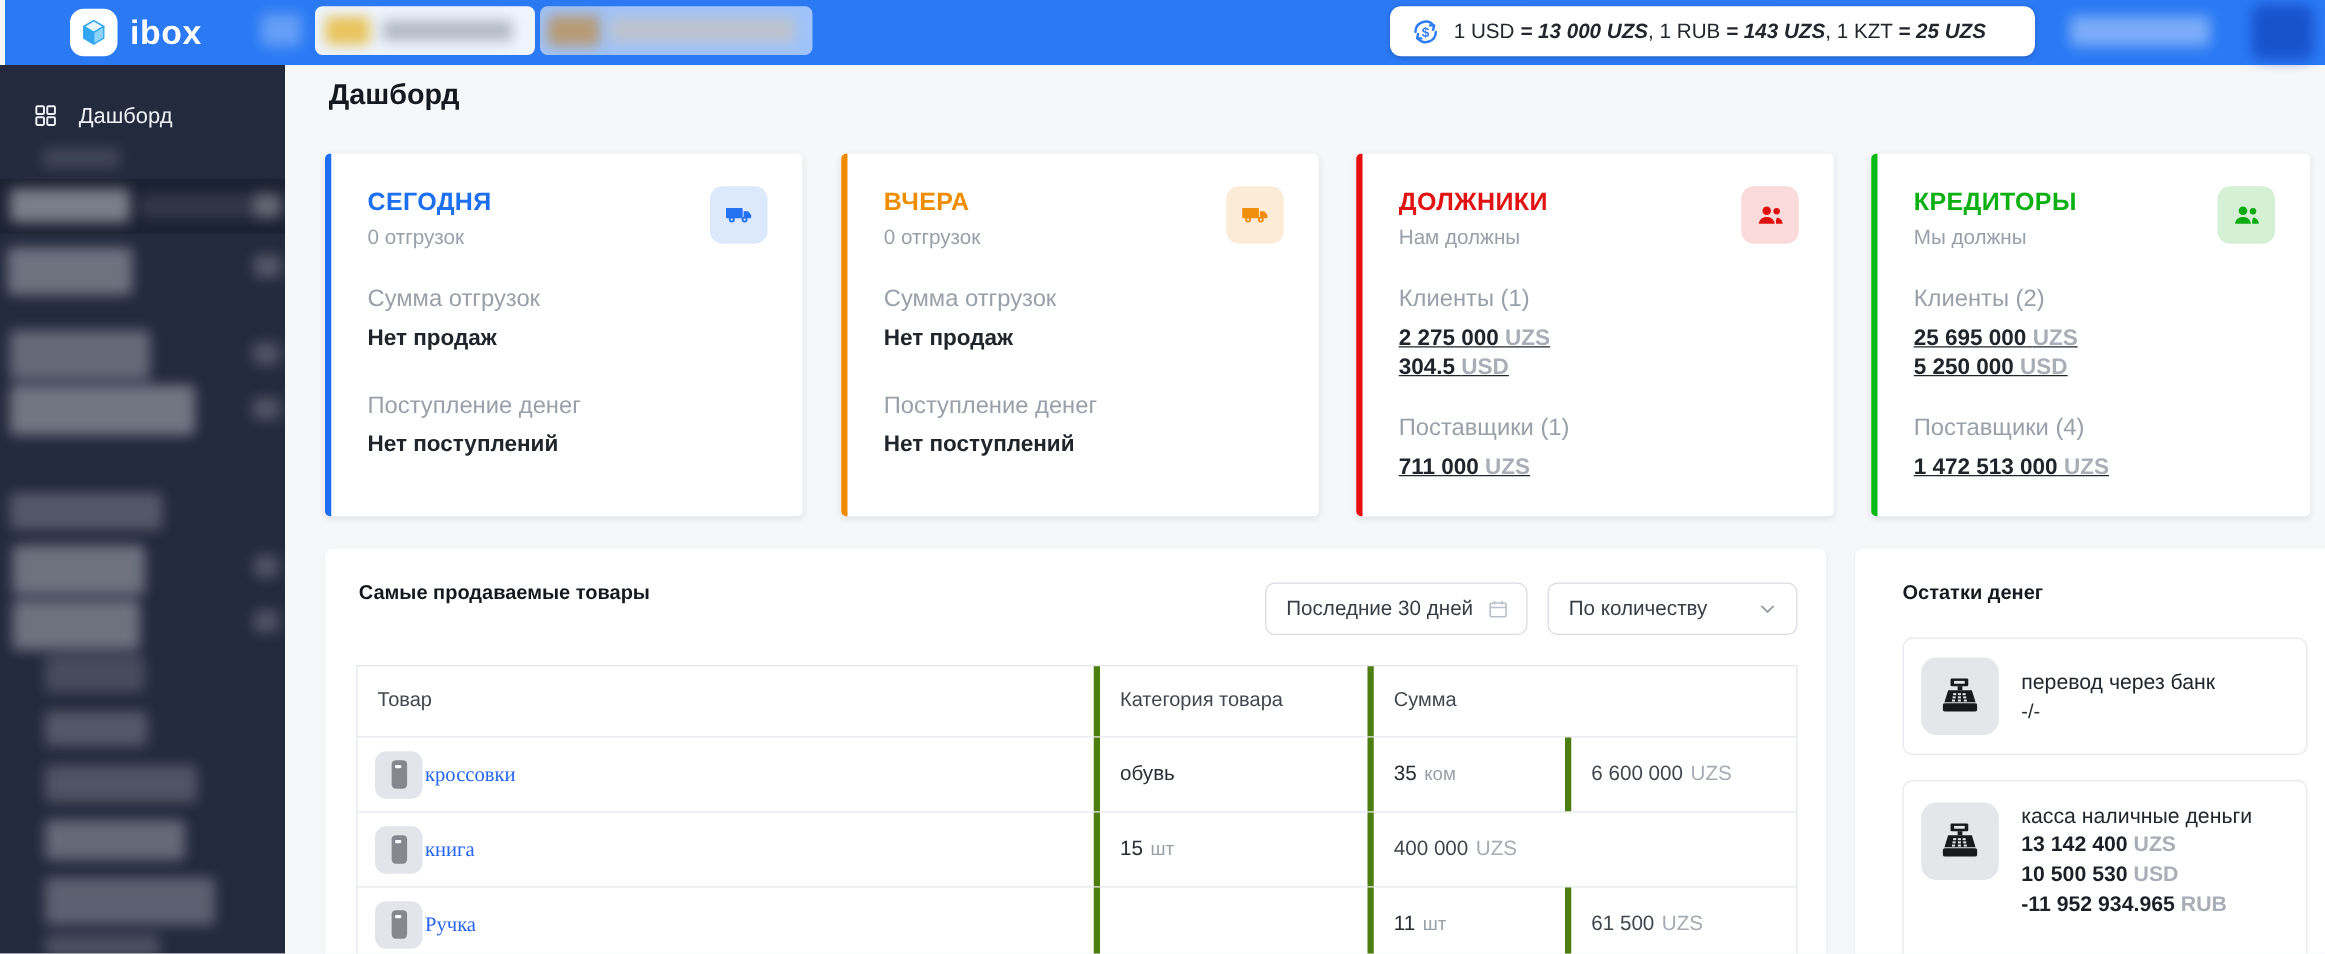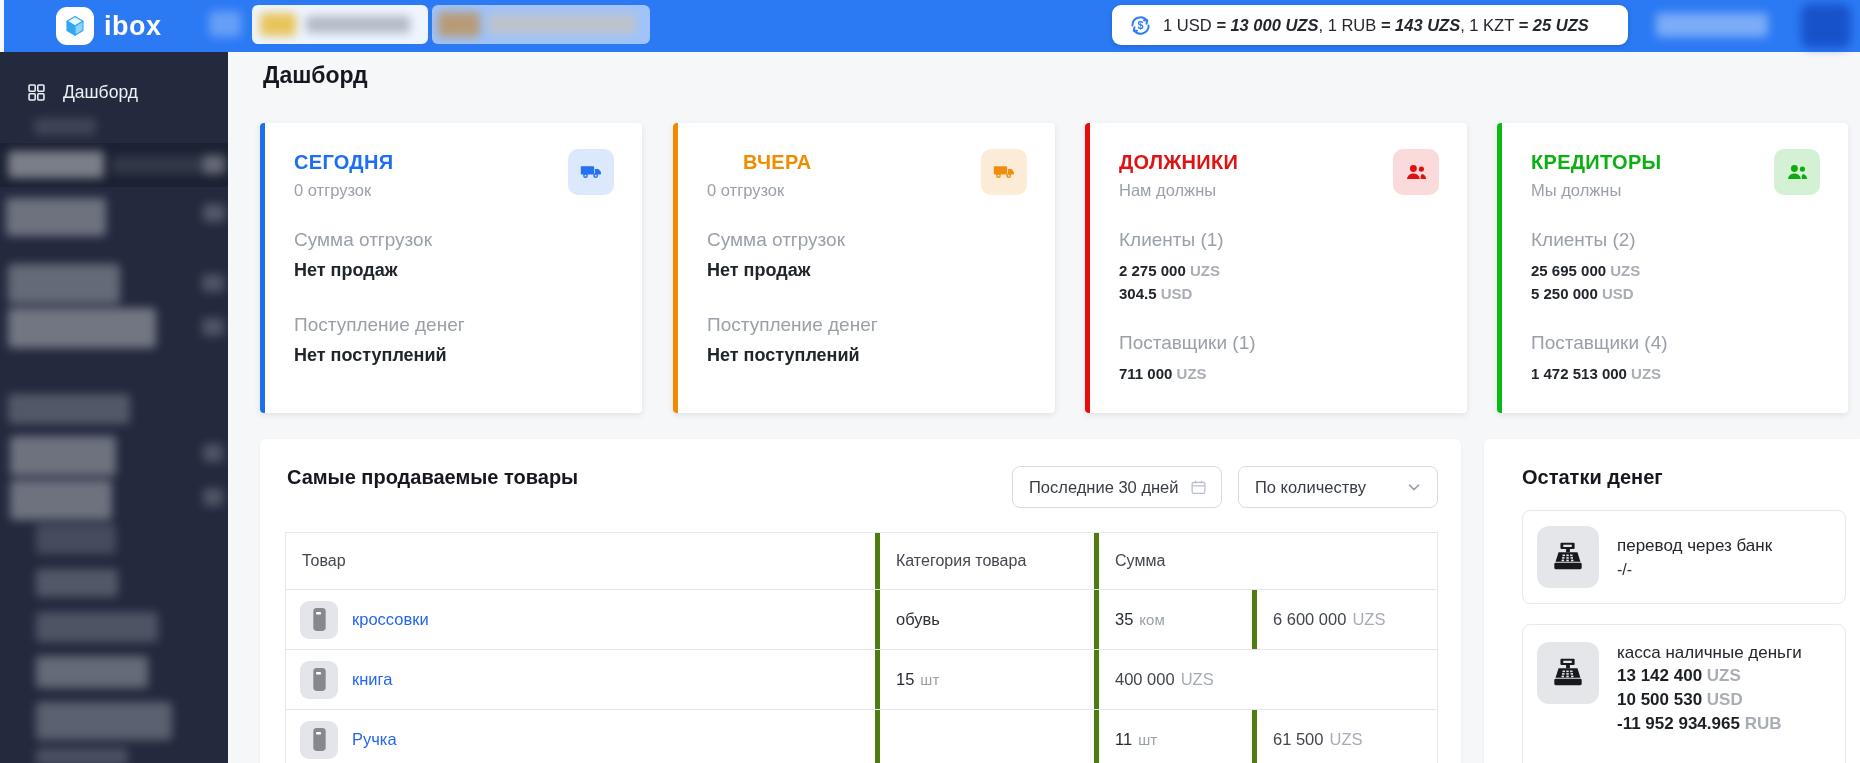--- a/index.html
+++ b/index.html
@@ -31,38 +31,38 @@
   .page-title { position:absolute; left:263px; top:62px; font-size:23px; font-weight:700; color:#14181f; }
 
   
   .card { position:absolute; top:123px; height:290px; background:#ffffff; border-radius:4px;
     box-shadow:0 2px 6px rgba(25,35,60,.10); padding:28px 28px 0 34px; }
   .card .accent { position:absolute; left:0; top:0; bottom:0; width:5px; border-radius:4px 0 0 4px; }
   .card-title { font-size:20px; font-weight:700; letter-spacing:.3px; }
   .card-sub { font-size:16.5px; color:#9aa0a9; margin-top:7px; }
   .stat-label { font-size:19px; color:#9aa0a9; margin-top:29px; }
   .stat-value { font-size:18px; font-weight:700; color:#20242b; margin-top:9px; }
-  .amount { font-size:15px; font-weight:700; color:#20242b; margin-top:8px; line-height:23px; }
+  .amount { font-size:18px; font-weight:700; color:#20242b; margin-top:8px; line-height:23px;text-decoration:underline; }
   .amount .cur { color:#a9aeb6; }
   .icon-box { position:absolute; right:28px; top:26px; width:46px; height:46px; border-radius:10px; display:flex; align-items:center; justify-content:center; }
 
   
   .panel { position:absolute; background:#ffffff; border-radius:6px; box-shadow:0 1px 3px rgba(25,35,60,.06); }
   .products { left:260px; top:439px; width:1201px; height:340px; }
-  .panel-title { position:absolute; left:27px; top:27px; font-size:20px; font-weight:700; color:#15181e; }
+  .panel-title { position:absolute; left:27px; top:27px; font-size:16px; font-weight:700; color:#15181e; }
   .filter-btn { position:absolute; top:27px; height:42px; background:#fff; border:1px solid #d8dbe2; border-radius:8px;
     display:flex; align-items:center; gap:10px; padding:0 14px 0 16px; font-size:16.5px; color:#383d45; cursor:pointer; }
   .ptable { position:absolute; left:25px; top:93px; width:1153px; border:1px solid #e4e7ed; }
   .t-row { display:grid; grid-template-columns:589px 219px 158px 185px; }
   .t-row > div { border-left:5px solid #4d7c0f; display:flex; align-items:center; padding-left:16px; }
   .t-row > div:first-child { border-left:none; }
   .t-head { height:56px; }
   .t-head > div { font-size:16px; color:#42464e; }
   .t-body { height:60px; border-top:1px solid #e4e7ed; }
-  .prod-cell { gap:14px; padding-left:14px !important; }
+  .prod-cell { gap:2px; padding-left:14px !important;font-family:Liberation Serif, serif; }
   .prod-ic { width:38px; height:38px; border-radius:9px; background:#e3e5ea; display:flex; align-items:center; justify-content:center; flex:0 0 auto; }
   .prod-link { color:#2565f0; font-size:16.5px; font-weight:500; cursor:pointer; }
   .cat { font-size:16.5px; color:#2b2f36; }
   .qty { font-size:16.5px; color:#272b32; font-weight:500; }
   .unit { font-size:15px; color:#9aa0a9; font-weight:400; margin-left:6px; }
   .sum { font-size:16.5px; color:#41464e; }
   .sum .cur { color:#a7acb4; margin-left:6px; }
 
   
   .money { left:1484px; top:439px; width:376px; height:340px; border-radius:6px 0 0 6px; }
@@ -172,21 +172,21 @@
         <circle cx="6.9" cy="15.4" r="2.2"></circle>
           <circle cx="6.9" cy="15.4" r=".85" fill="#dce9fc"></circle>
         <circle cx="16.3" cy="15.4" r="2.2"></circle>
           <circle cx="16.3" cy="15.4" r=".85" fill="#dce9fc"></circle>
       </svg>
     </div>
   </section>
 
   <section class="card" style="left:673px;width:382px;">
     <div class="accent" style="background:#f08a00;"></div>
-    <div class="card-title" style="color:#ef8d00;margin-left:36px;">ВЧЕРА</div>
+    <div class="card-title" style="color:#ef8d00;">ВЧЕРА</div>
     <div class="card-sub">0 отгрузок</div>
     <div class="stat-label">Сумма отгрузок</div>
     <div class="stat-value">Нет продаж</div>
     <div class="stat-label" style="margin-top:33px;">Поступление денег</div>
     <div class="stat-value">Нет поступлений</div>
     <div class="icon-box" style="background:#fcecd7;color:#ef8d0d;">
       <svg width="26" height="26" viewBox="0 0 24 24" fill="currentColor">
         <path d="M2.6 6.8h11.6a.7.7 0 0 1 .7.7v6.9H3.3a.7.7 0 0 1-.7-.7z"></path>
         <path d="M15.6 9.2h2.9c.2 0 .45.1.6.27l1.9 2.3c.1.15.2.35.2.55v1.4a.7.7 0 0 1-.7.7h-4.9z"></path>
         <circle cx="6.9" cy="15.4" r="2.2"></circle>

